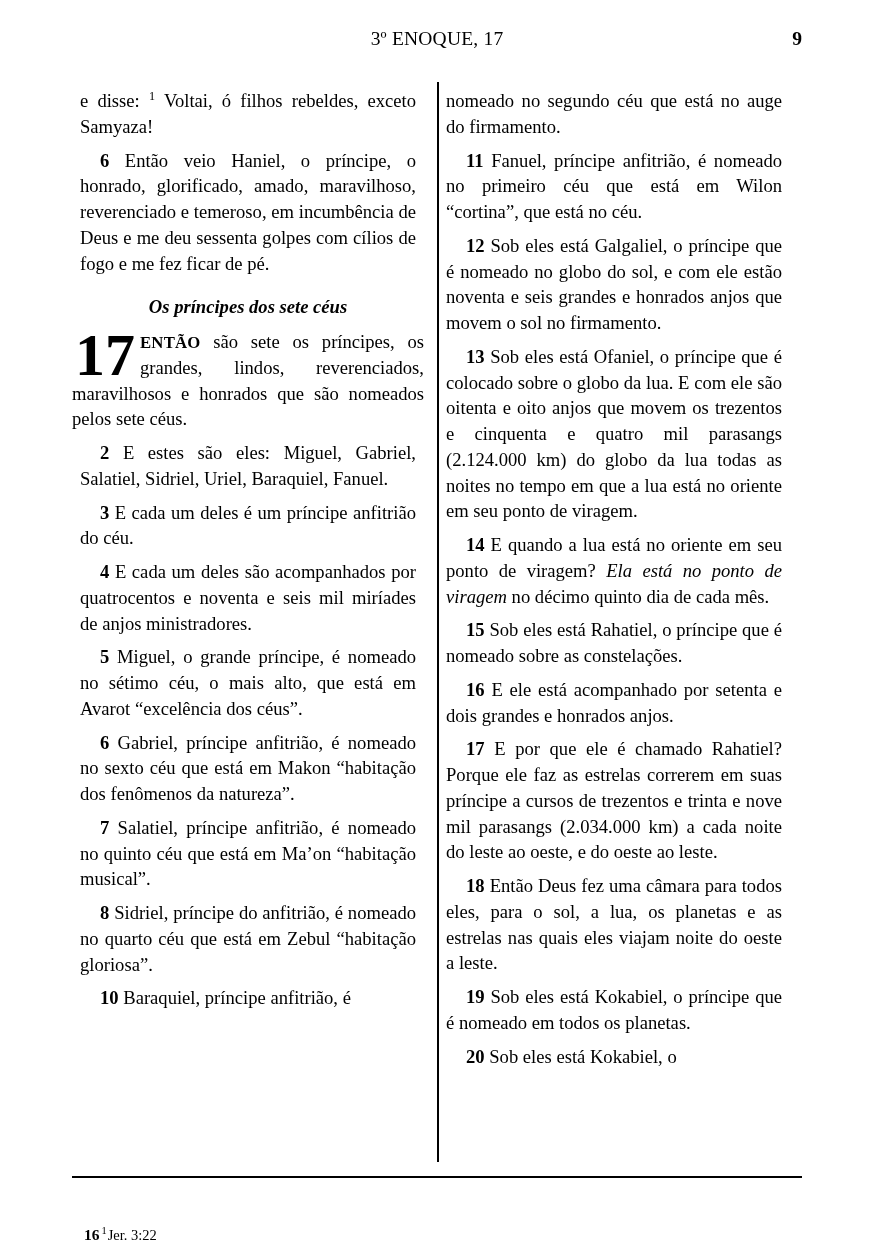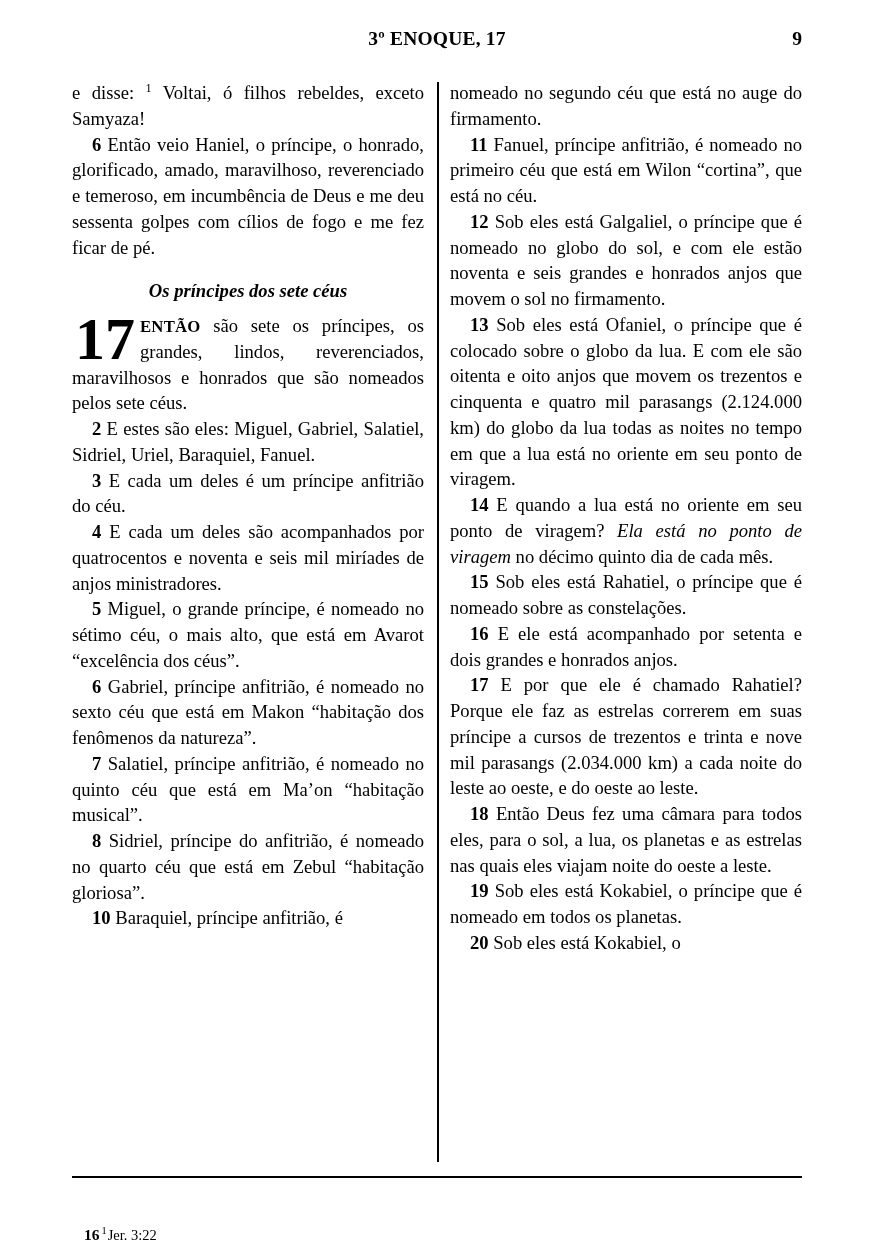--- a/index.html
+++ b/index.html
@@ -30,21 +30,21 @@
     top: 28px;
     left: 72px;
     right: 72px;
     height: 30px;
   }
   .rh-title {
     position: absolute;
     left: 0;
     right: 0;
     text-align: center;
-    font-weight: bold;
+    font-weight: normal;
     font-size: 19.5px;
     letter-spacing: 0.2px;
   }
   .rh-pageno {
     position: absolute;
     right: 0;
     top: 0;
     font-weight: bold;
     font-size: 19.5px;
   }
@@ -62,33 +62,33 @@
     top: 0;
     width: 352px;
     height: 1085px;
     font-size: 18.6px;
     line-height: 1.385;
     text-align: justify;
     text-justify: inter-word;
     hyphens: manual;
   }
   .col-left  { left: 0; }
-  .col-right { left: 378px; }
+  .col-right { left: 366px; }
 
   .col-divider {
     position: absolute;
     left: 365px;
     top: 2px;
     width: 1.6px;
     height: 1080px;
     background: #000;
   }
 
   p.v {
-    margin: 0;
+    margin: 8px;
     text-indent: 20px;
   }
   p.v.noindent { text-indent: 0; }
 
   .vnum {
     font-weight: bold;
   }
   .fnmark {
     font-size: 0.66em;
     vertical-align: super;

